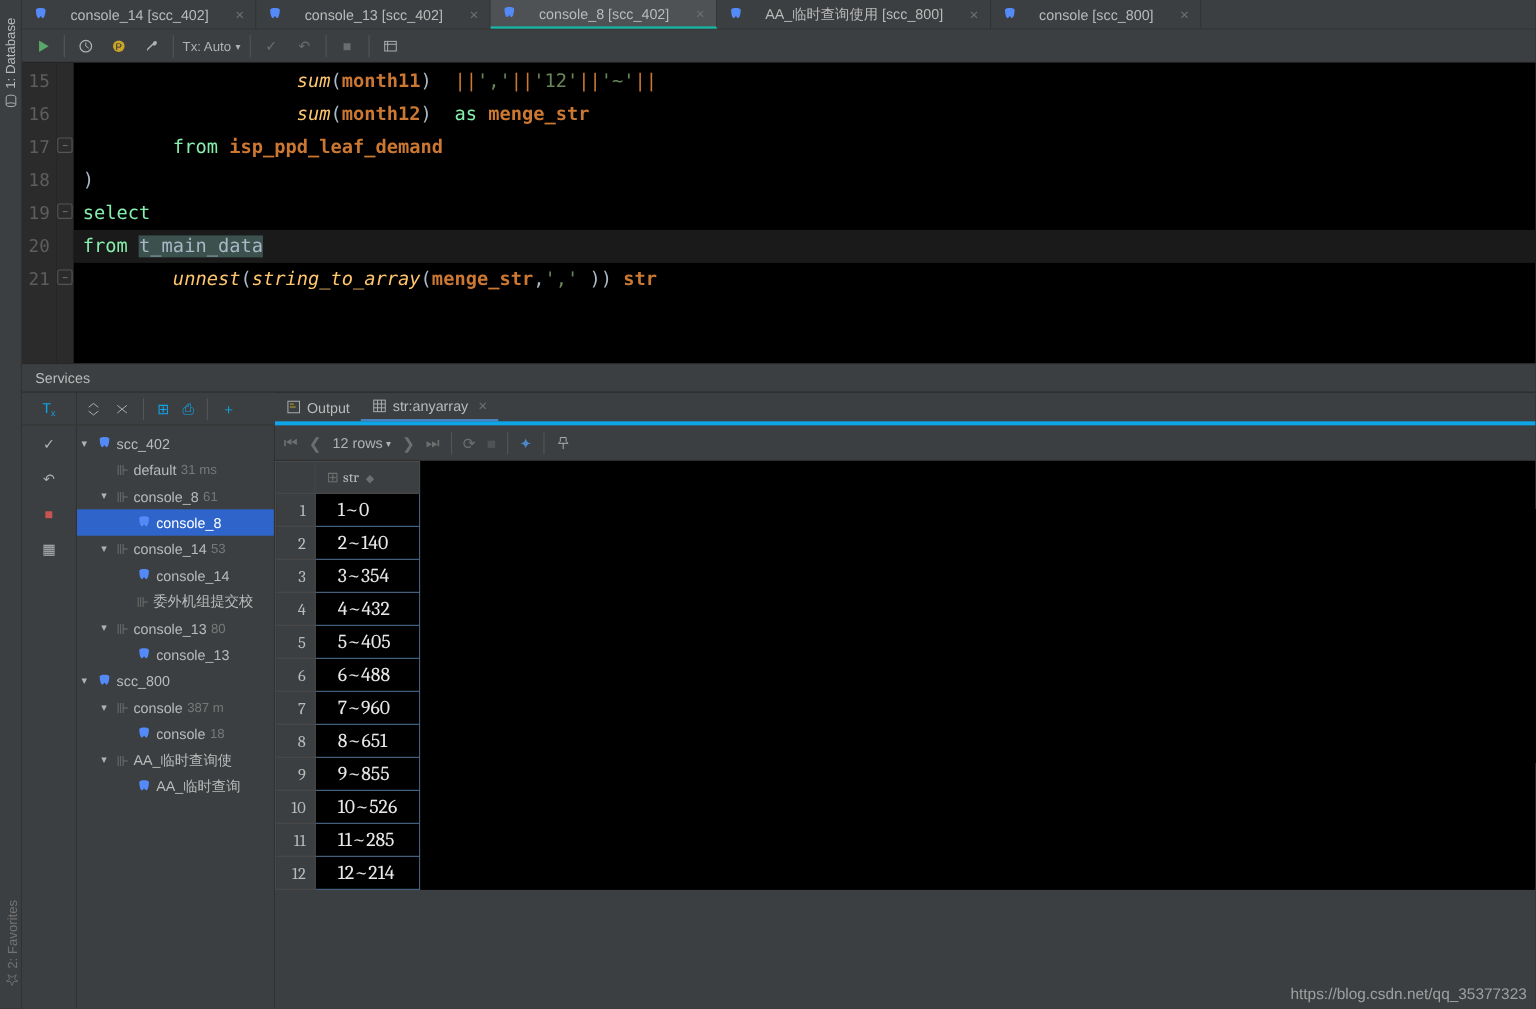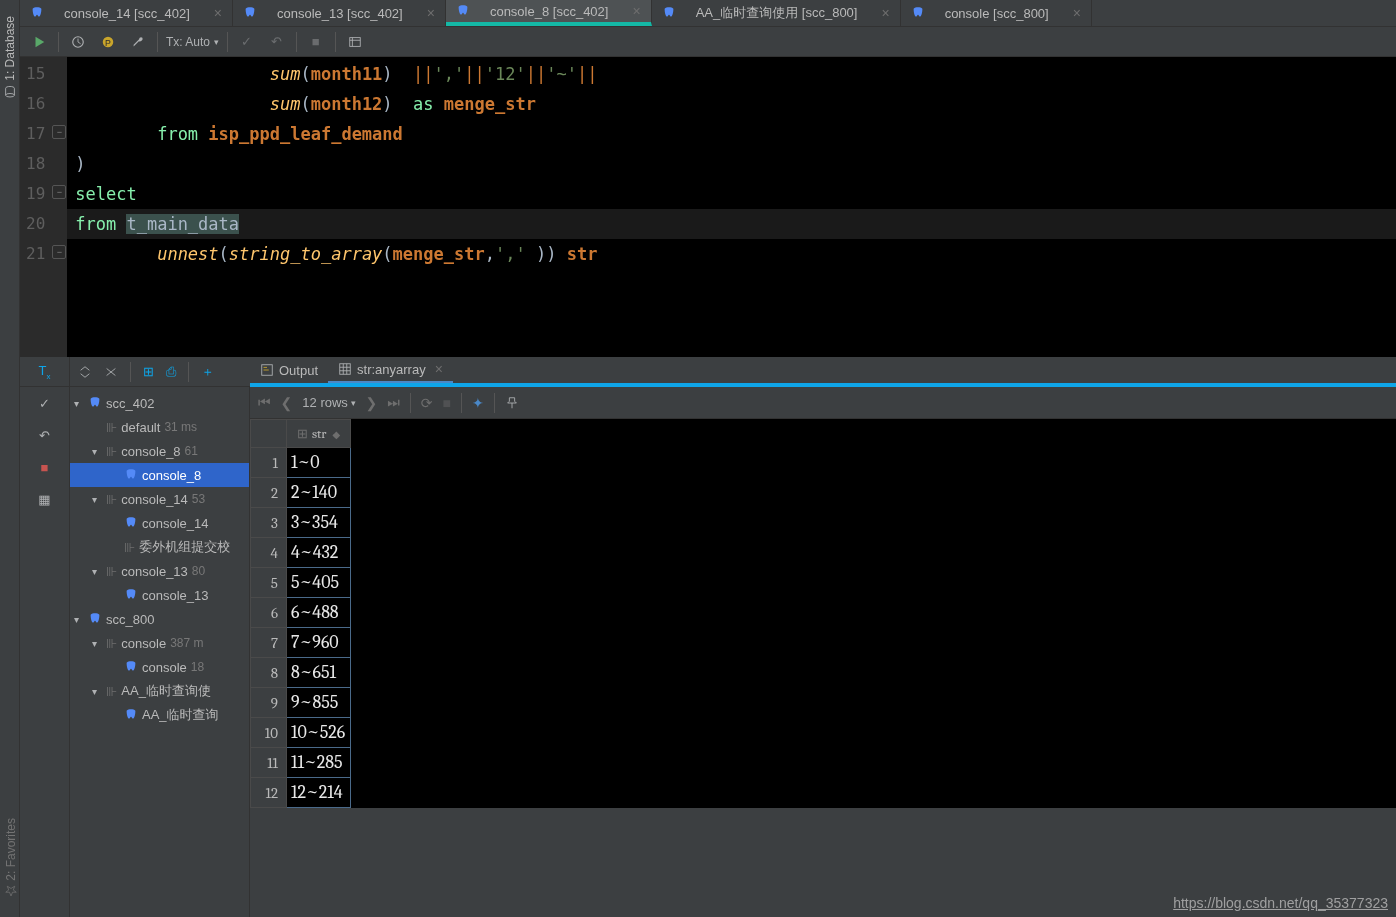--- a/index.html
+++ b/index.html
@@ -5,21 +5,21 @@
 * { margin: 0; padding: 0; box-sizing: border-box; }
 body { font-family: 'Segoe UI', Arial, sans-serif; background: #2b2b2b; color: #bababa; font-size: 13px; width: 1396px; height: 917px; overflow: hidden; position: relative; }
 .root { display: flex; height: 100%; }
 .left-toolwin { width: 20px; background: #3c3f41; border-right: 1px solid #323232; display: flex; flex-direction: column; align-items: center; padding-top: 8px; }
 .left-toolwin-tab { writing-mode: vertical-lr; transform: rotate(180deg); color: #bababa; font-size: 12px; padding: 8px 2px; display: flex; align-items: center; gap: 4px; cursor: pointer; }
 .db-icon-side { width: 14px; height: 14px; }
 .fav-tab { position: absolute; bottom: 12px; left: 2px; writing-mode: vertical-lr; transform: rotate(180deg); color: #737373; font-size: 12px; padding: 8px 2px; display: flex; align-items: center; gap:4px; cursor:pointer; }
 .main-col { flex: 1; display: flex; flex-direction: column; background: #3c3f41; }
 .tab-bar { display: flex; background: #3c3f41; border-bottom: 1px solid #323232; height: 27px; align-items: stretch; }
 .tab { display: flex; align-items: center; padding: 0 10px; color: #bababa; gap: 20px; border-right: 1px solid #323232; cursor: pointer; font-size: 13px; }
-.tab.active { background: #4e5254; border-bottom: 4px solid #14b8a6; }
+.tab.active { background: #4e5254; border-bottom: 2px solid #14b8a6; }
 .tab-close { color: #6e6e6e; font-size: 14px; margin-left: 4px; cursor: pointer; }
 .toolbar { display: flex; align-items: center; height: 30px; background: #3c3f41; border-bottom: 1px solid #323232; padding: 0 8px; gap: 8px; }
 .toolbar-sep { width:1px; height:20px; background:#555; }
 .toolbar-btn { width: 22px; height: 22px; display:flex; align-items:center; justify-content:center; cursor:pointer; color:#afb1b3; }
 .toolbar-btn.disabled { opacity:.4; cursor:default; }
 .tx-auto { color:#afb1b3; font-size:12px; display:flex; align-items:center; gap:4px; cursor:pointer; }
 .editor { display: flex; flex:1; background: #000; overflow:hidden; }
 .gutter { background:#2b2b2b; color:#5e5e5e; text-align:right; padding:2px 6px 0 6px; font-family:'Consolas','Menlo',monospace; font-size:16px; user-select:none; }
 .gutter-line { height:30px; line-height:30px; position:relative; }
 .fold-col { width:16px; background:#2b2b2b; position:relative; }
@@ -51,26 +51,26 @@
 .svc-right { flex:1; display:flex; flex-direction:column; background:#3c3f41; }
 .svc-tabs { display:flex; height:30px; align-items:center; border-bottom:4px solid #0ea5e9; }
 .svc-tab { display:flex; align-items:center; gap:5px; padding:0 10px; height:100%; color:#bababa; cursor:pointer; }
 .svc-tab.active { border-bottom:2px solid #4a88c7; }
 .grid-toolbar { display:flex; align-items:center; height:32px; padding:0 8px; gap:10px; border-bottom:1px solid #323232; color:#afb1b3; }
 .grid-nav-btn { color:#6e6e6e; cursor:pointer; font-size:14px; }
 .rows-dd { display:flex; align-items:center; gap:3px; font-size:13px; }
 .grid-wrap { display:flex; }
 .data-table { border-collapse:collapse; font-family:Cambria,Georgia,serif; font-size:18px; background:#000; color:#e8e8e8; }
 .data-table th { background:#3c3f41; color:#bababa; font-weight:normal; font-size:13px; padding:6px 10px; border:1px solid #4a4a4a; text-align:left; }
-.data-table td { border:1px solid #4a6a8a; padding:2px 4px; height:30px; }
+.data-table td { border:1px solid #4a6a8a; padding:2px 20px; height:30px; }
 .row-hdr { background:#3c3f41 !important; text-align:right; color:#bababa; font-size:15px; border-color:#4a4a4a !important; padding:0 8px !important; width:36px; }
 .hdr-ico { color:#6e6e6e; margin-right:4px; }
 .sort-ico { color:#6e6e6e; margin-left:6px; font-size:10px; }
 .grid-bg { flex:1; background:#000; }
-.watermark { position:absolute; right:8px; bottom:6px; color:#b8b8b8; font-size:14px; opacity:.8;text-decoration:underline; }
+.watermark { position:absolute; right:8px; bottom:6px; color:#b8b8b8; font-size:14px; opacity:.8; }
 .pg-ico { width:14px; height:14px; display:inline-block; }
 .pg-ico svg { width:100%; height:100%; }
 svg { display:block; }
 </style>
 </head>
 <body>
 
 <div class="root">
   <div class="left-toolwin">
     <div class="left-toolwin-tab">
@@ -206,20 +206,23 @@
           <div class="code-line">            <span class="func">       sum</span><span class="paren">(</span><span class="id">month11</span><span class="paren">)  </span><span class="op">||</span><span class="str">','</span><span class="op">||</span><span class="str">'12'</span><span class="op">||</span><span class="str">'~'</span><span class="op">||</span></div>
           <div class="code-line">            <span class="func">       sum</span><span class="paren">(</span><span class="id">month12</span><span class="paren">)  </span><span class="kw2">as</span><span class="paren"> </span><span class="id">menge_str</span></div>
           <div class="code-line">    <span class="kw2">    from </span><span class="id">isp_ppd_leaf_demand</span></div>
           <div class="code-line"><span class="paren">)</span></div>
           <div class="code-line"><span class="kw2">select</span></div>
           <div class="code-line hl-line"><span class="kw2">from </span><span class="hl-tbl">t_main_data</span></div>
           <div class="code-line">    <span class="func">    unnest</span><span class="paren">(</span><span class="func">string_to_array</span><span class="paren">(</span><span class="id">menge_str</span><span class="paren">,</span><span class="str">','</span><span class="paren"> )) </span><span class="id">str</span></div>
         </div>
     </div>
 
+    <div class="services-header">
+      <span>Services</span>
+    </div>
     <div style="display:flex;">
       <div class="svc-left-icons" style="padding-top:0">
         <div class="svc-toolbar" style="padding:0;width:100%;justify-content:center;">
           <span class="tbtn" title="Tx">T<sub style="font-size:8px">x</sub></span>
         </div>
       </div>
       <div style="flex:0 0 180px;">
         <div class="svc-toolbar">
           <span class="tbtn">
               <svg width="14" height="14" viewBox="0 0 16 16">

